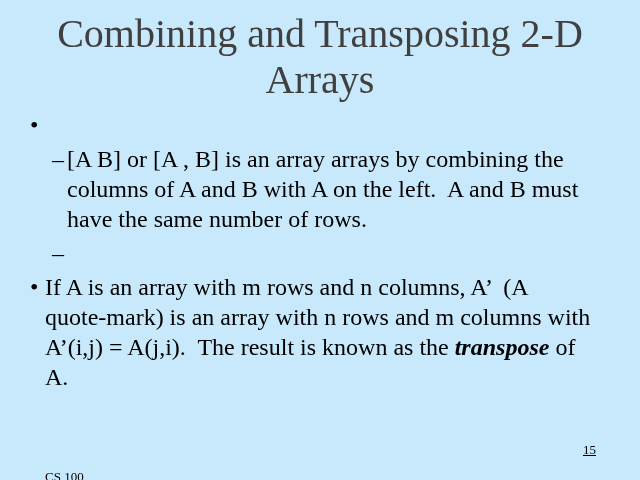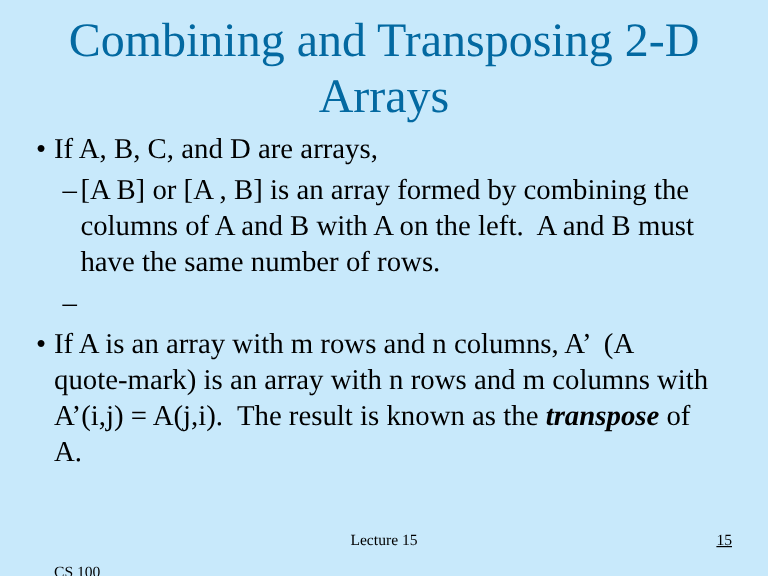--- a/index.html
+++ b/index.html
@@ -8,21 +8,21 @@
     font-family:"Liberation Serif", "DejaVu Serif", serif;
     background:#c8e9fb;
   }
   .slide {
     position:relative; width:640px; height:480px;
     background:#c8e9fb; color:#000000;
   }
   .title {
     position:absolute; top:11px; left:40px; width:560px;
     font-size:40px; line-height:46px; text-align:center;
-    font-weight:normal; color:#0369a1;font-family:Liberation Serif, serif;
+    font-weight:normal; color:#404040;font-family:Liberation Serif, serif;
   }
   .body {
     position:absolute; top:110px; left:0; width:640px;
   }
   .bullet { display:flex; align-items:flex-start; }
   .bullet.level1 { margin-left:30px; }
   .bullet.level2 { margin-left:52px; margin-top:4px; }
   .bullet.level1 + .bullet.level2 { margin-top:4px; }
   .bullet.spaced { margin-top:4px; }
   .marker {
@@ -31,54 +31,52 @@
   .btext {
     font-size:24px; line-height:30px; white-space:pre;
   }
   .btext i { font-style:italic;font-weight:bold; }
   .footer-left, .footer-center, .footer-right {
     position:absolute; top:442px; font-size:13px; line-height:16px;
     color:#000000;
   }
   .footer-left  { left:45px;margin-top:27px; }
   .footer-center{ left:0; right:0; text-align:center; }
-  .footer-right { right:30px; text-align:center;text-decoration:underline; }
+  .footer-right { right:44px; text-align:center;text-decoration:underline; }
 </style>
 </head>
 <body>
 
 <div class="slide">
 
   <div class="title">Combining and Transposing 2-D Arrays</div>
 
   <div class="body">
 
     <div class="bullet level1">
       <span class="marker">•</span>
-      <div class="btext">If A, B, C, and D are arrays,</div>
     </div>
 
     <div class="bullet level2">
       <span class="marker">–</span>
-      <div class="btext">[A B] or [A , B] is an array formed by combining the
+      <div class="btext">[A B] or [A , B] is an array arrays by combining the
 columns of A and B with A on the left.  A and B must
 have the same number of rows.</div>
     </div>
 
     <div class="bullet level2">
       <span class="marker">–</span>
     </div>
 
     <div class="bullet level1 spaced">
       <span class="marker">•</span>
       <div class="btext"><span>If A is an array with m rows and n columns, A’  (A
 quote-mark) is an array with n rows and m columns with
 A’(i,j) = A(j,i).  The result is known as the </span><i>transpose</i><span> of
 A.</span></div>
     </div>
 
   </div>
 
   <div class="footer-left">CS 100</div>
-  <div class="footer-center">Lecture 15</div>
   <div class="footer-right">15</div>
 
 </div>
 
 </body></html>

